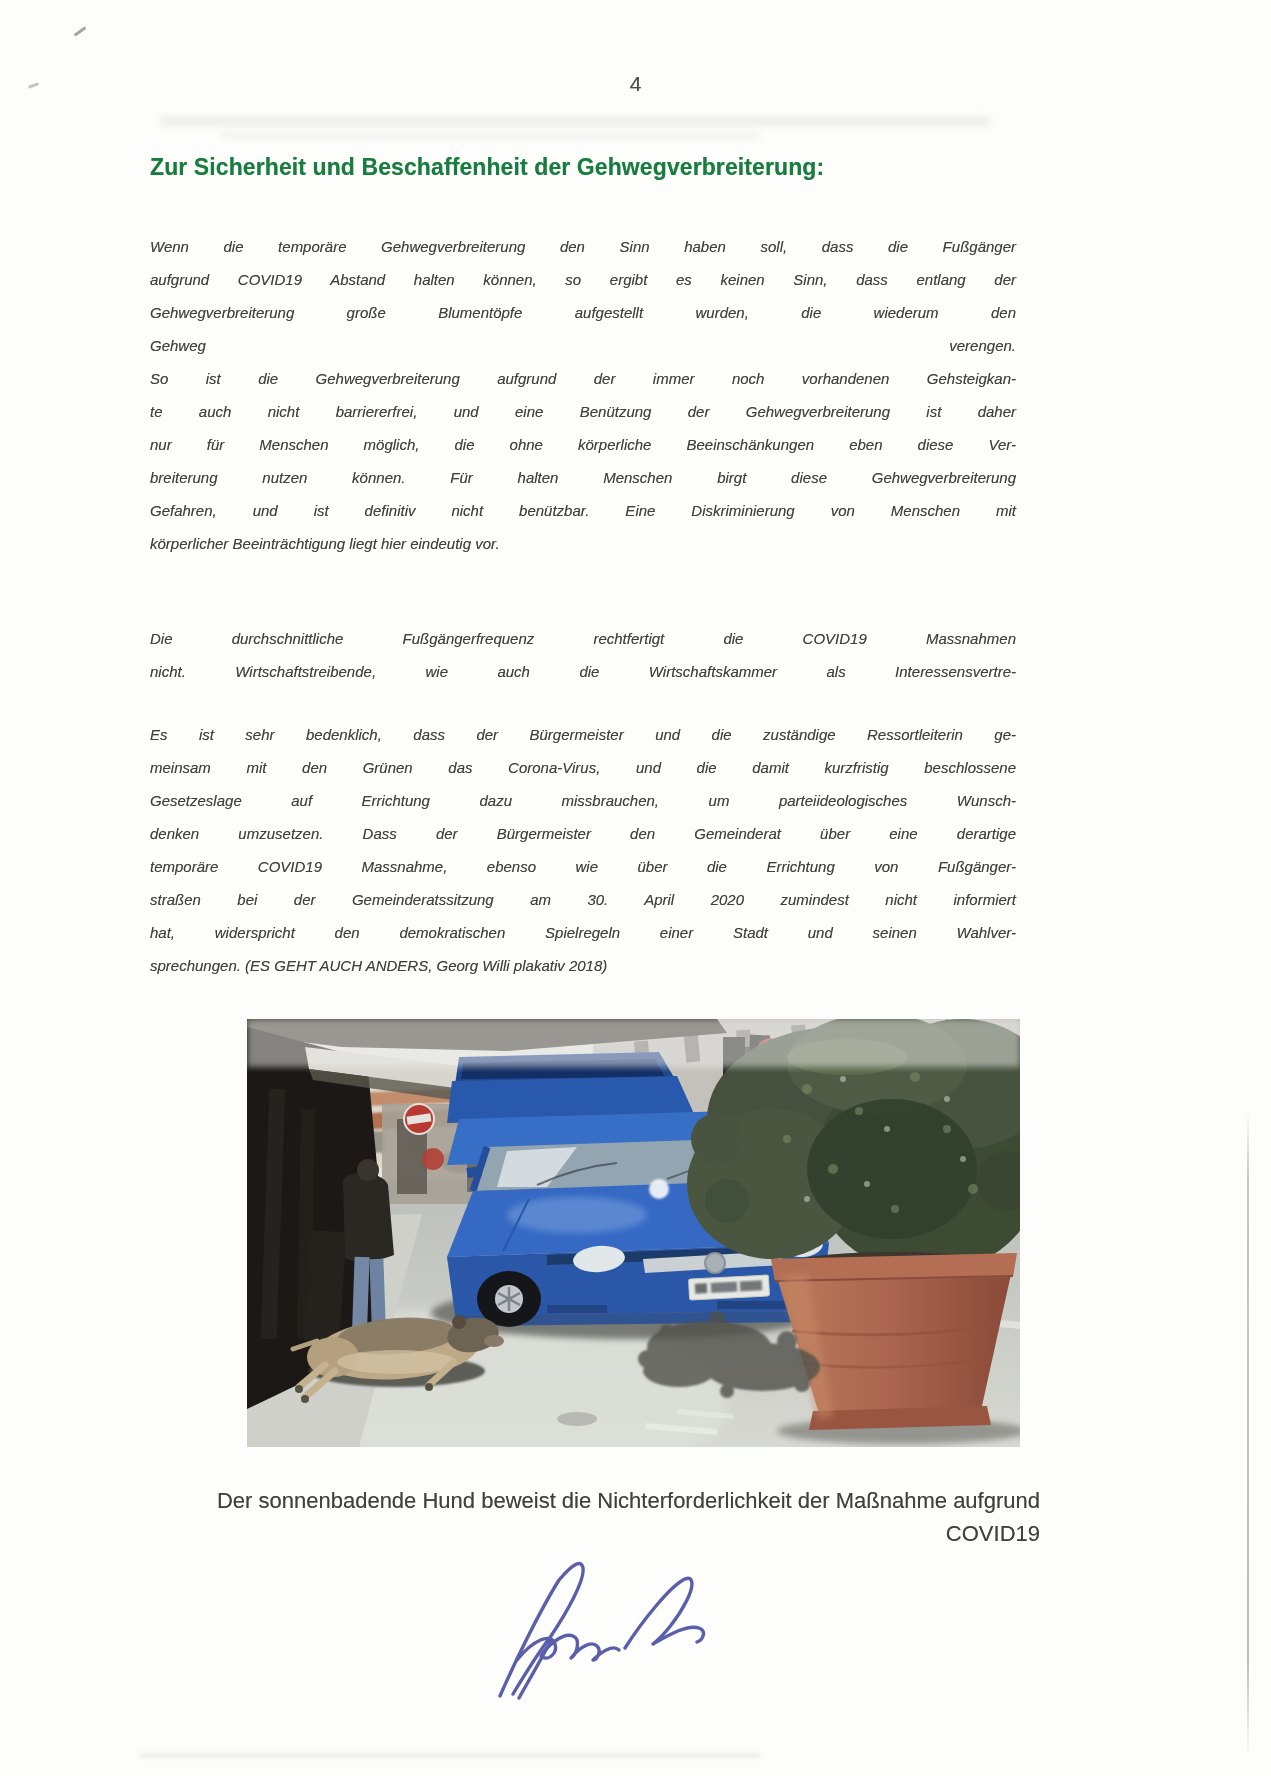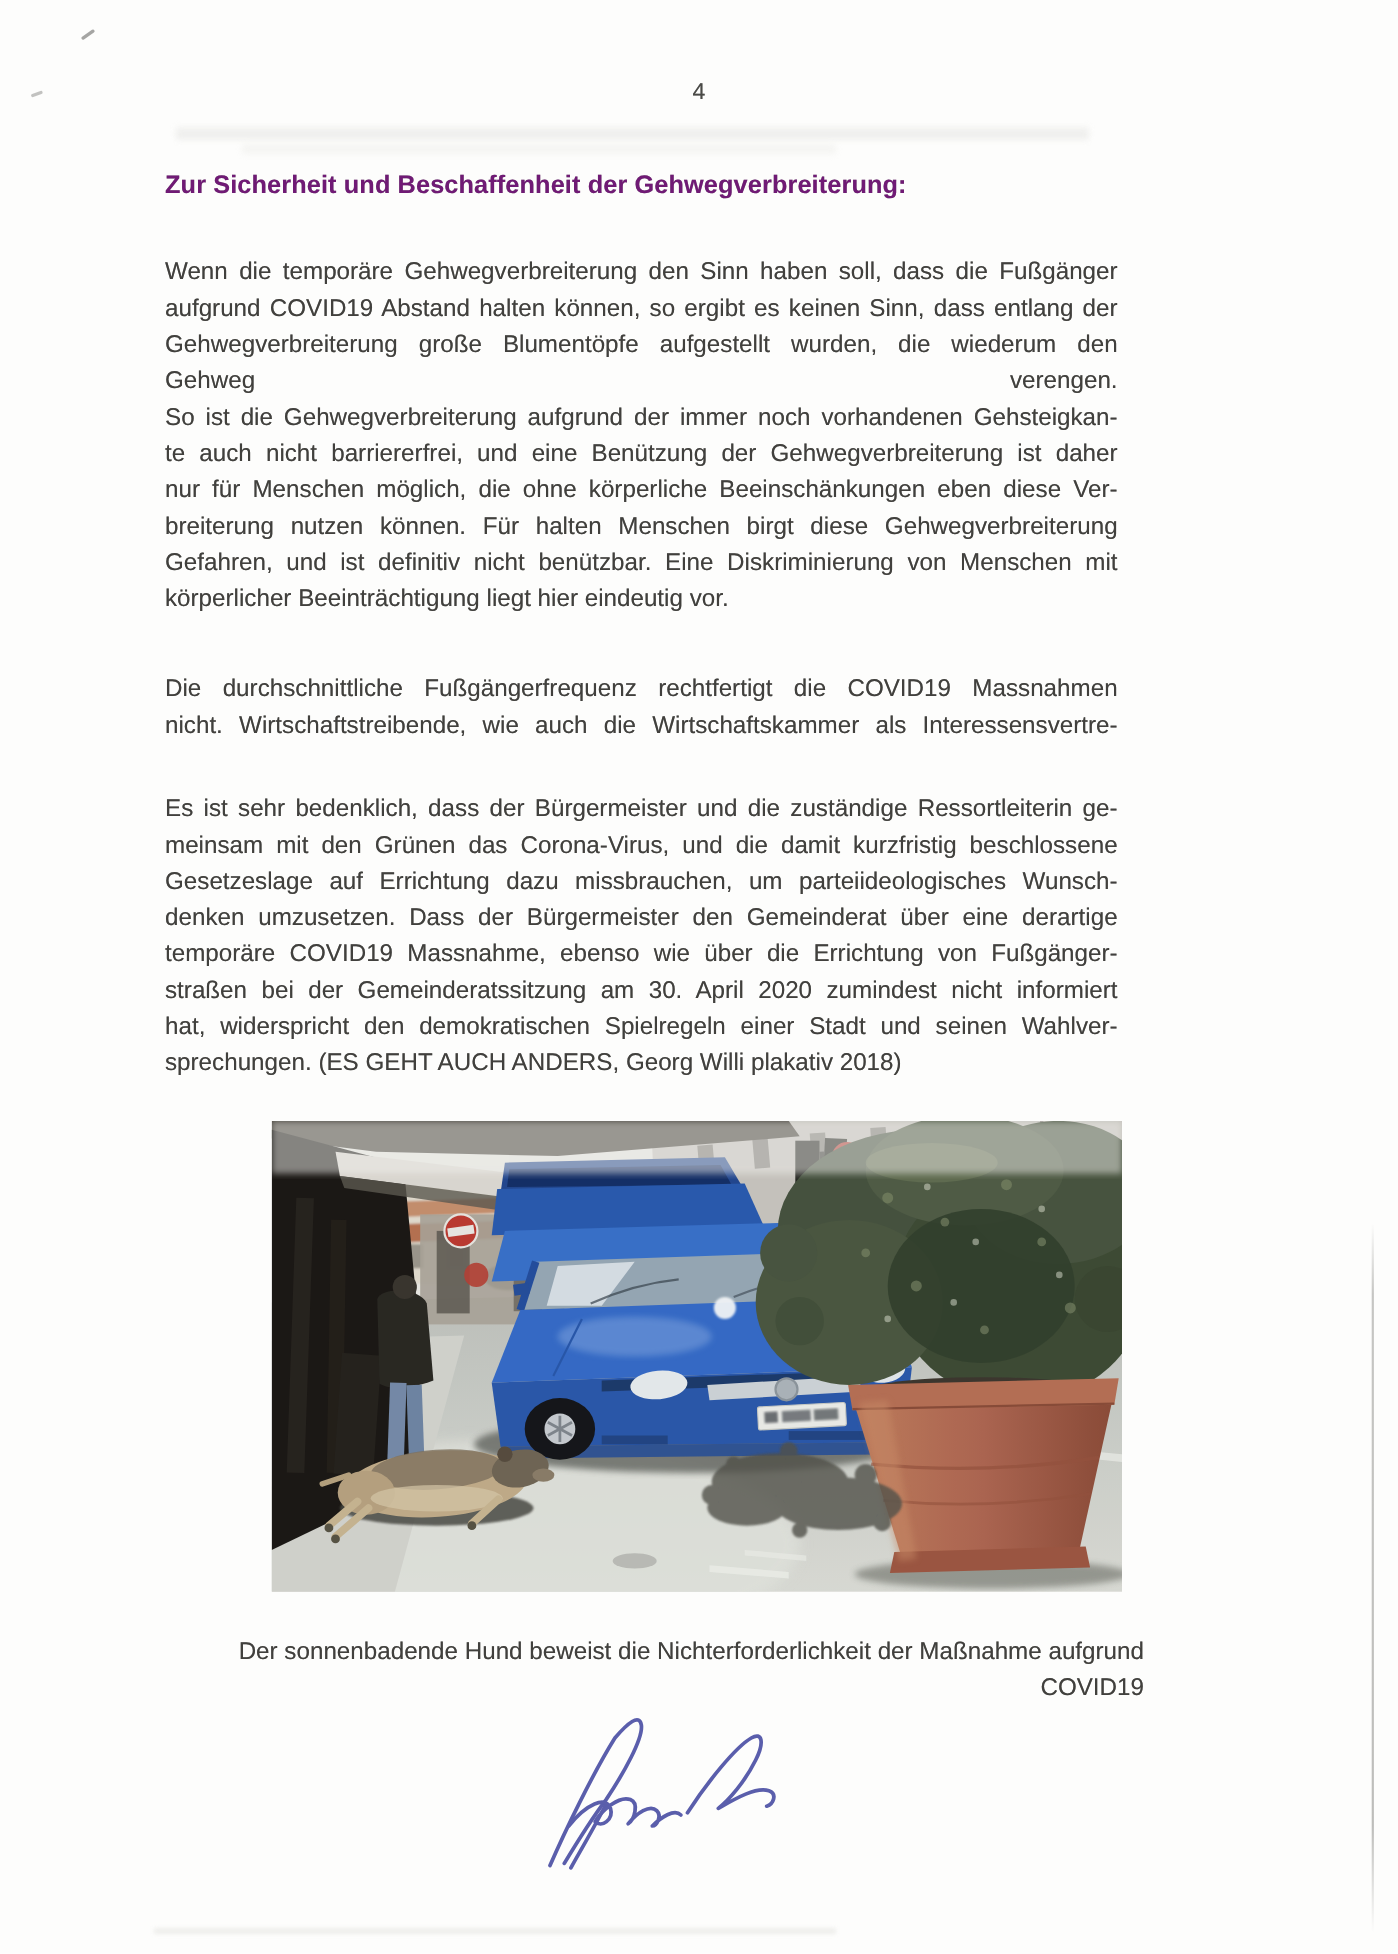--- a/index.html
+++ b/index.html
@@ -7,29 +7,29 @@
     width:1271px;height:1776px;position:relative;background:#ffffff;
     font-family:"Liberation Sans", sans-serif;color:#403f3c;overflow:hidden;
   }
   .page{position:absolute;inset:0;background:#fdfdfc;}
   .pageno{
     position:absolute;top:72px;left:0;right:0;text-align:center;
     font-size:21px;color:#4a4a47;
   }
   .heading{
     position:absolute;left:150px;top:154px;margin:0;
-    font-size:23px;font-weight:bold;color:#701a75;letter-spacing:.1px;
+    font-size:23px;font-weight:bold;color:#15803d;letter-spacing:.1px;
   }
   .para{
     position:absolute;left:150px;width:866px;
-    font-size:22px;line-height:33px;color:#41403d;
+    font-size:15px;line-height:33px;color:#41403d;font-style:italic;
   }
   .para .line.j{text-align:justify;text-align-last:justify;}
   .p1{top:230px}
-  .p2{top:609px}
+  .p2{top:622px}
   .p3{top:718px}
   .caption{
     position:absolute;left:150px;top:1484px;width:890px;
     font-size:22px;line-height:33px;color:#41403d;text-align:right;
   }
   .heading,.para,.caption,.pageno{text-shadow:0 0 .5px rgba(62,62,60,.5);}
   .photo{
     position:absolute;left:247px;top:1019px;width:773px;height:428px;margin:0;
     filter:saturate(.9) contrast(.96);
   }

